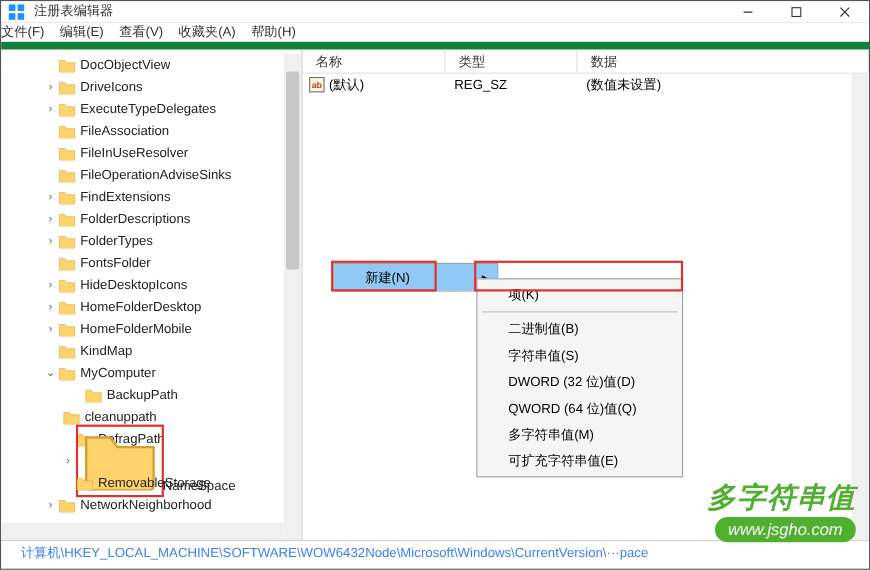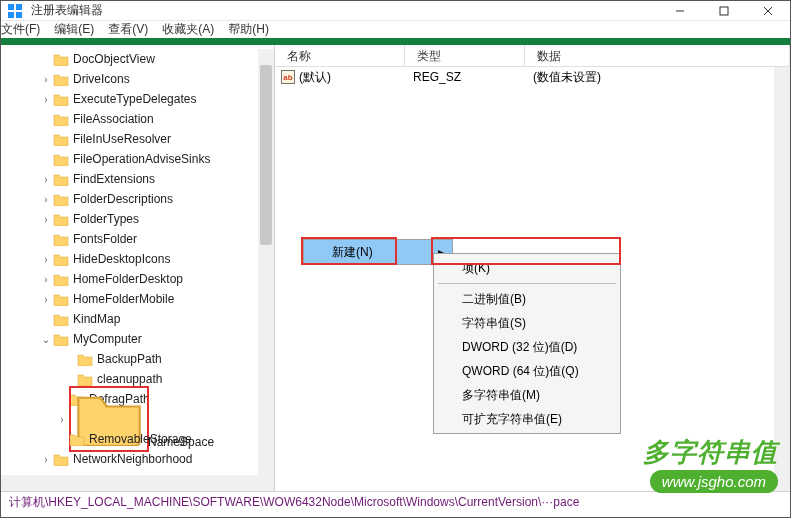--- a/index.html
+++ b/index.html
@@ -41,21 +41,21 @@
 .menu1-item { height: 24px; display: flex; align-items: center; padding: 0 8px 0 28px; background: #90c8f6; position: relative; }
 .menu1-arrow { position: absolute; right: 8px; }
 .menu2 { left: 432px; top: 252px; width: 188px; padding: 2px 0; }
 .menu2-item { height: 24px; display: flex; align-items: center; padding: 0 8px 0 28px; }
 .menu-sep { height: 1px; background: #c0c0c0; margin: 3px 4px; }
 
 .menu-redbox { position: absolute; border: 2px solid #e03030; pointer-events: none; }
 .rb1 { left: 300px; top: 236px; width: 96px; height: 28px; }
 .rb2 { left: 430px; top: 236px; width: 190px; height: 28px; }
 
-.statusbar { height: 18px; border-top: 1px solid #d0d0d0; padding: 2px 8px; color: #701a75; white-space: nowrap; overflow: hidden; }
+.statusbar { height: 18px; border-top: 1px solid #d0d0d0; padding: 2px 18px; color: #3b82f6; white-space: nowrap; overflow: hidden; }
 
 .watermark { position: absolute; right: 12px; bottom: 24px; text-align: right; }
 .wm-text { font-size: 26px; font-weight: bold; color: #4fb030; font-style: italic; letter-spacing: 1px; }
 .wm-url { display: inline-block; background: #4fb030; color: #fff; font-size: 15px; padding: 3px 12px; border-radius: 12px; font-style: italic; }
 
 .scrollbar-v { position: absolute; right: 0; top: 0; bottom: 0; width: 16px; background: #f0f0f0; }
 .scrollbar-v .thumb { position: absolute; left: 2px; right: 2px; top: 16px; height: 180px; background: #c8c8c8; border-radius: 2px; }
 .scrollbar-h { position: absolute; left: 0; right: 16px; bottom: 0; height: 16px; background: #f0f0f0; }
 
 .tree-container { position: relative; height: 100%; }
@@ -213,21 +213,21 @@
                 </svg></span>
               <span class="tree-label">MyComputer</span>
             </li>
             <li class="tree-row" style="padding-left: 64px; text-align: center;">
               <span class="expander"></span>
               <span class="folder-icon"><svg viewBox="0 0 16 13">
                   <path d="M1 2h5l1.5 2H15v8a1 1 0 0 1-1 1H2a1 1 0 0 1-1-1V2z" fill="#ffd36b" stroke="#d8a030" stroke-width="0.5"></path>
                 </svg></span>
               <span class="tree-label">BackupPath</span>
             </li>
-            <li class="tree-row" style="padding-left: 64px;">
+            <li class="tree-row" style="padding-left: 44px;">
               <span class="expander"></span>
               <span class="folder-icon"><svg viewBox="0 0 16 13">
                   <path d="M1 2h5l1.5 2H15v8a1 1 0 0 1-1 1H2a1 1 0 0 1-1-1V2z" fill="#ffd36b" stroke="#d8a030" stroke-width="0.5"></path>
                 </svg></span>
               <span class="tree-label">cleanuppath</span>
             </li>
             <li class="tree-row" style="padding-left: 56px;">
               <span class="expander"></span>
               <span class="folder-icon"><svg viewBox="0 0 16 13">
                   <path d="M1 2h5l1.5 2H15v8a1 1 0 0 1-1 1H2a1 1 0 0 1-1-1V2z" fill="#ffd36b" stroke="#d8a030" stroke-width="0.5"></path>

